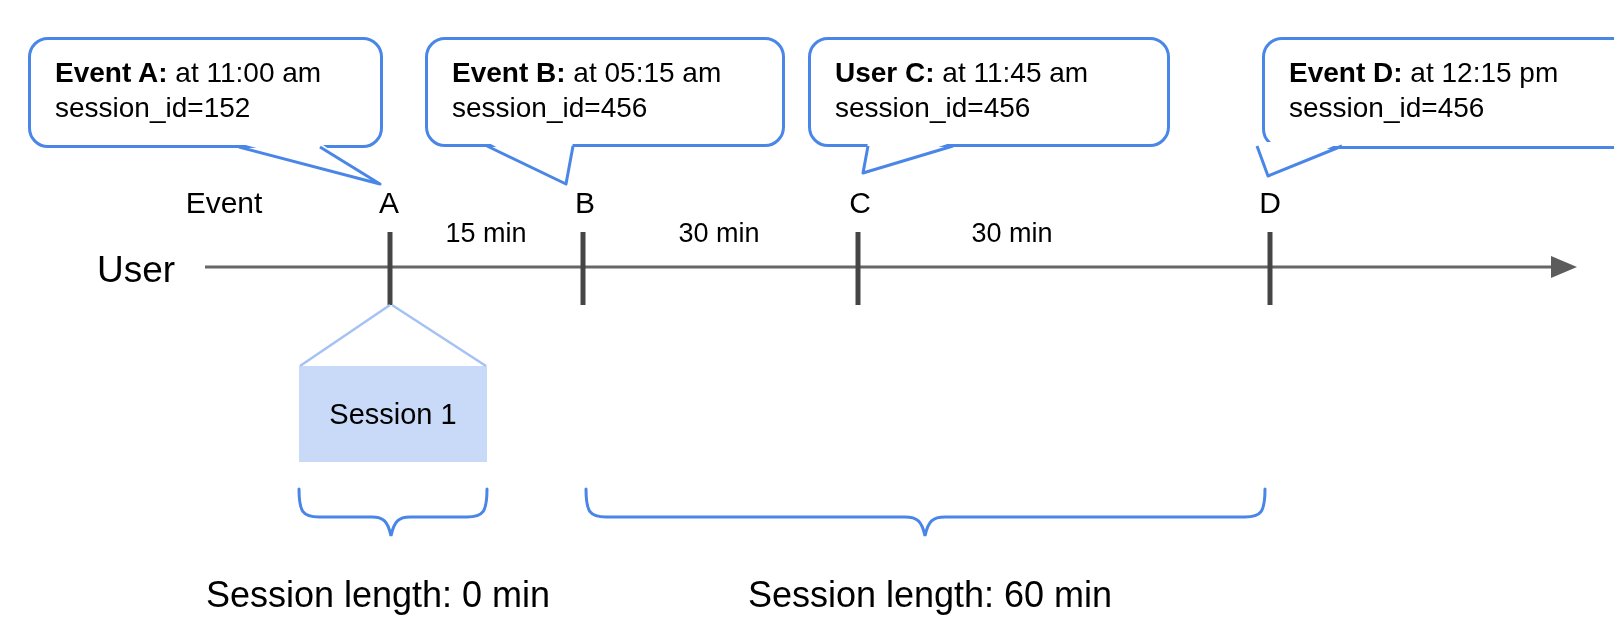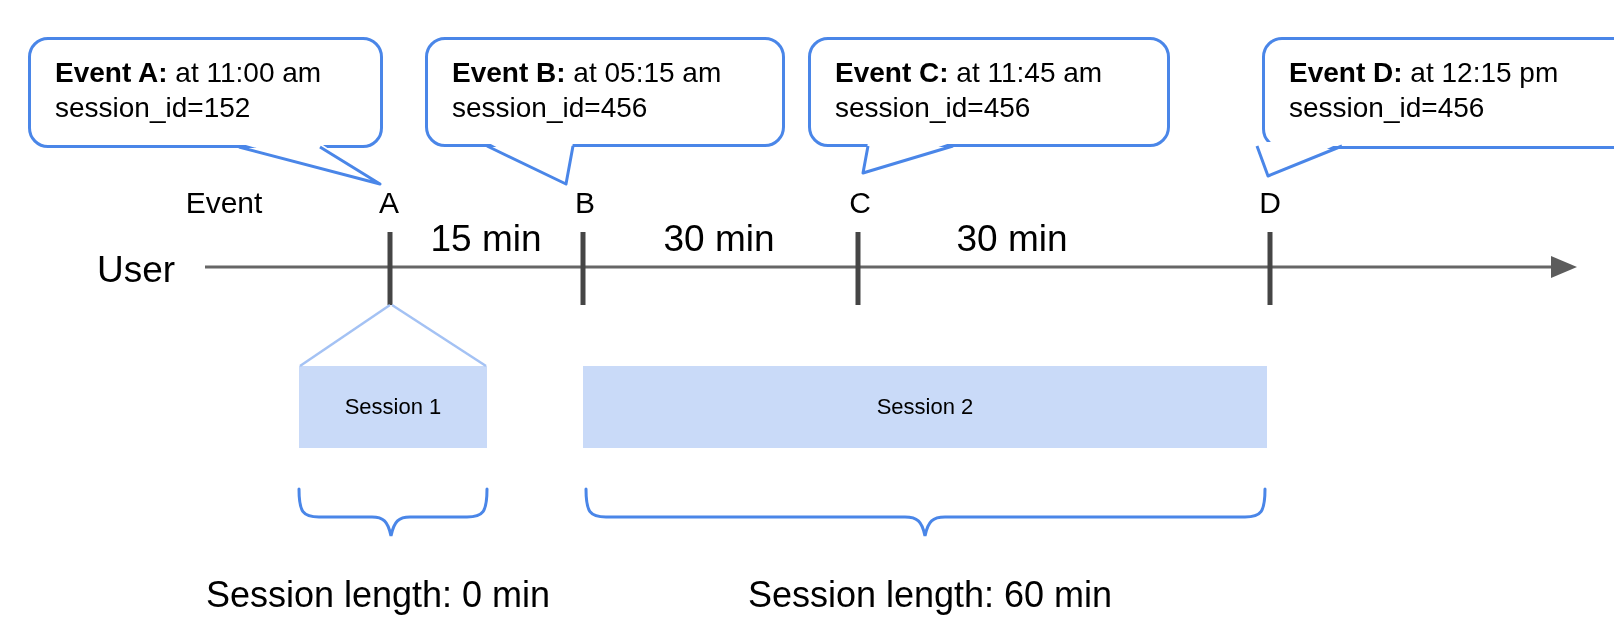--- a/index.html
+++ b/index.html
@@ -9,45 +9,45 @@
   }
   .layer{position:absolute;left:0;top:0;width:1614px;height:642px;pointer-events:none;z-index:2;}
   .bubble{
     position:absolute;z-index:1;box-sizing:border-box;
     border:3px solid #4a86e8;border-radius:20px;background:#fff;
     padding:15px 16px 12px 24px;font-size:28px;line-height:35px;white-space:nowrap;
   }
   .bubble .b{font-weight:bold;}
   .lbl{position:absolute;white-space:nowrap;}
   .axis-lbl{font-size:30px;top:186px;transform:translateX(-50%);}
-  .gap-lbl{font-size:37px;top:218px;transform:translateX(-50%);}
+  .gap-lbl{font-size:27px;top:218px;transform:translateX(-50%);}
   .user-lbl{font-size:37px;left:97px;top:249px;text-align:right;}
   .bar{
-    position:absolute;top:366px;height:82px;background:#c9daf8;z-index:1;
-    display:flex;align-items:center;justify-content:center;font-size:22px;
+    position:absolute;top:366px;height:96px;background:#c9daf8;z-index:1;
+    display:flex;align-items:center;justify-content:center;font-size:29px;
   }
   .len-lbl{font-size:36px;top:574px;transform:translateX(-50%);}
 </style>
 </head>
 <body>
 
 <div class="canvas">
 
   <div class="bubble" style="left:28px;top:37px;width:355px;height:111px">
     <div><span class="b">Event A:</span><span> at 11:00 am</span></div>
     <div>session_id=152</div>
   </div>
 
   <div class="bubble" style="left:425px;top:37px;width:360px;height:110px">
     <div><span class="b">Event B:</span><span> at 05:15 am</span></div>
     <div>session_id=456</div>
   </div>
 
   <div class="bubble" style="left:808px;top:37px;width:362px;height:110px">
-    <div><span class="b">Event C:</span><span> at 11:45 am</span></div>
+    <div><span class="b">User C:</span><span> at 11:45 am</span></div>
     <div>session_id=456</div>
   </div>
 
   <div class="bubble" style="left:1262px;top:37px;width:415px;height:112px">
     <div><span class="b">Event D:</span><span> at 12:15 pm</span></div>
     <div>session_id=456</div>
   </div>
 
   <div class="lbl axis-lbl" style="left:224px">Event</div>
   <div class="lbl axis-lbl" style="left:389px">A</div>
@@ -56,23 +56,20 @@
   <div class="lbl axis-lbl" style="left:1270px">D</div>
 
   <div class="lbl gap-lbl" style="left:486px">15 min</div>
   <div class="lbl gap-lbl" style="left:719px">30 min</div>
   <div class="lbl gap-lbl" style="left:1012px">30 min</div>
 
   <div class="lbl user-lbl">User</div>
 
   <div class="bar" style="left:299px;width:188px">
     <span>Session 1</span>
-  </div>
-  <div class="bar" style="left:583px;width:684px">
-    <span>Session 2</span>
   </div>
 
   <div class="lbl len-lbl" style="left:378px">Session length: 0 min</div>
   <div class="lbl len-lbl" style="left:930px">Session length: 60 min</div>
 
   <svg class="layer" viewBox="0 0 1614 642">
 
     <g>
       <line x1="205" y1="267" x2="1553" y2="267" stroke="#666666" stroke-width="3"></line>
       <polygon points="1551,256 1551,278 1577,267" fill="#5c5c5c"></polygon>

